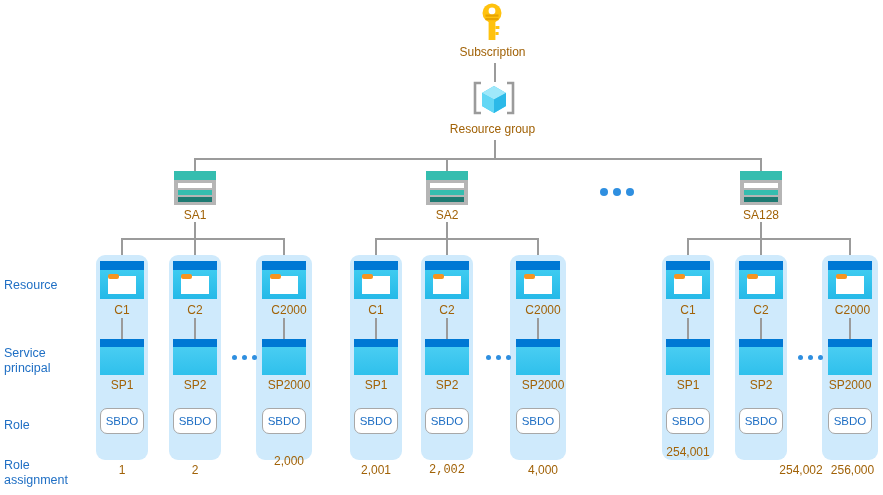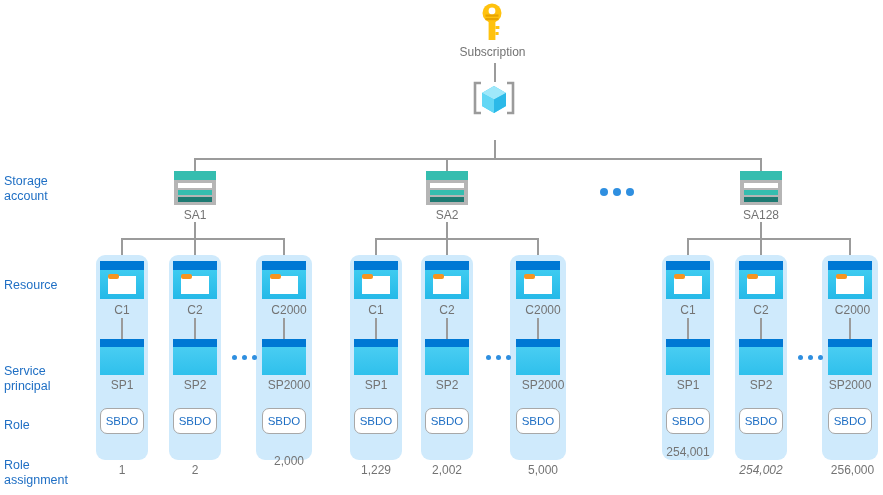--- a/index.html
+++ b/index.html
@@ -74,34 +74,32 @@
   }
 
   
   .dots{position:absolute;display:flex;gap:5px;align-items:center;}
   .dots i{display:block;width:5px;height:5px;border-radius:50%;background:#2f8fe0;}
   .dots.big i{width:8px;height:8px;}
 
   .nodetext{
     position:absolute;
     font-size:12px;
-    color:#737373;
+    color:#a16207;
     text-align:center;
     white-space:nowrap;
   }
 </style>
 </head>
 <body>
 
 <div id="stage">
 
-  <div class="lbl rowlabel" style="top:174px;">Storage
-account</div>
   <div class="lbl rowlabel" style="top:278px;">Resource</div>
-  <div class="lbl rowlabel" style="top:364px;">Service
+  <div class="lbl rowlabel" style="top:346px;">Service
 principal</div>
   <div class="lbl rowlabel" style="top:418px;">Role</div>
   <div class="lbl rowlabel" style="top:458px;">Role
 assignment</div>
 
   <svg class="key" style="left:477px;top:3px;" viewBox="0 0 30 38">
     <circle cx="15" cy="10" r="9.5" fill="#ffc20e"></circle>
     <circle cx="15" cy="8" r="3.4" fill="#ffffff"></circle>
     <rect x="11.6" y="17" width="6.8" height="20" fill="#ffc20e"></rect>
     <rect x="18.4" y="23" width="4" height="3" fill="#ffc20e"></rect>
@@ -114,20 +112,21 @@
   <div class="vline" style="left:494px;top:63px;height:19px;"></div>
 
   <svg class="rg" style="left:472px;top:78px;" viewBox="0 0 44 40">
     <path d="M9 5 L3 5 L3 35 L9 35" fill="none" stroke="#9b9b9b" stroke-width="2.6"></path>
     <path d="M35 5 L41 5 L41 35 L35 35" fill="none" stroke="#9b9b9b" stroke-width="2.6"></path>
     <polygon points="22,8 34,15 34,28 22,35 10,28 10,15" fill="#3fcdf2"></polygon>
     <polygon points="22,8 34,15 22,21.5 10,15" fill="#9fe8fa"></polygon>
     <polygon points="22,21.5 34,15 34,28 22,35" fill="#2bb9e8"></polygon>
     <polygon points="22,21.5 10,15 10,28 22,35" fill="#63d7f5"></polygon>
   </svg>
+  <div class="nodetext" style="left:415px;top:122px;width:155px;">Resource group</div>
 
   <div class="vline" style="left:494px;top:140px;height:19px;"></div>
   <div class="hline" style="left:194px;top:158px;width:567px;"></div>
   <div class="vline" style="left:194px;top:158px;height:13px;"></div>
   <div class="vline" style="left:446px;top:158px;height:13px;"></div>
   <div class="vline" style="left:760px;top:158px;height:13px;"></div>
 
   <div class="sa" style="left:174px;top:171px;">
     <div class="bar-top"></div>
       <div class="body"></div>
@@ -290,23 +289,23 @@
   <div class="sp" style="left:516px;top:339px;">
     <div class="top"></div>
       <div class="bodys"></div>
   </div>
   <div class="nodetext" style="left:493px;top:378px;width:100px;">SP2000</div>
 
   <div class="sbdo" style="left:354px;top:408px;">SBDO</div>
   <div class="sbdo" style="left:425px;top:408px;">SBDO</div>
   <div class="sbdo" style="left:516px;top:408px;">SBDO</div>
 
-  <div class="nodetext" style="left:336px;top:463px;width:80px;">1,229</div>
-  <div class="nodetext" style="left:407px;top:463px;width:80px;">2,002</div>
-  <div class="nodetext" style="left:498px;top:463px;width:90px;">5,000</div>
+  <div class="nodetext" style="left:336px;top:463px;width:80px;">2,001</div>
+  <div class="nodetext" style="left:407px;top:463px;width:80px;font-family:Liberation Mono, monospace;">2,002</div>
+  <div class="nodetext" style="left:498px;top:463px;width:90px;">4,000</div>
 
   <div class="vline" style="left:760px;top:222px;height:17px;"></div>
   <div class="hline" style="left:687px;top:238px;width:163px;"></div>
   <div class="vline" style="left:687px;top:238px;height:24px;"></div>
   <div class="vline" style="left:760px;top:238px;height:24px;"></div>
   <div class="vline" style="left:849px;top:238px;height:24px;"></div>
 
   <div class="col" style="left:662px;top:255px;width:52px;height:205px;"></div>
   <div class="col" style="left:735px;top:255px;width:52px;height:205px;"></div>
   <div class="col" style="left:822px;top:255px;width:56px;height:205px;"></div>
@@ -361,16 +360,16 @@
     <div class="top"></div>
       <div class="bodys"></div>
   </div>
   <div class="nodetext" style="left:800px;top:378px;width:100px;">SP2000</div>
 
   <div class="sbdo" style="left:666px;top:408px;">SBDO</div>
   <div class="sbdo" style="left:739px;top:408px;">SBDO</div>
   <div class="sbdo" style="left:828px;top:408px;">SBDO</div>
 
   <div class="nodetext" style="left:643px;top:445px;width:90px;">254,001</div>
-  <div class="nodetext" style="left:716px;top:463px;width:90px;font-style:italic;">254,002</div>
+  <div class="nodetext" style="left:756px;top:463px;width:90px;">254,002</div>
   <div class="nodetext" style="left:805px;top:463px;width:95px;">256,000</div>
 
 </div>
 
 </body></html>

